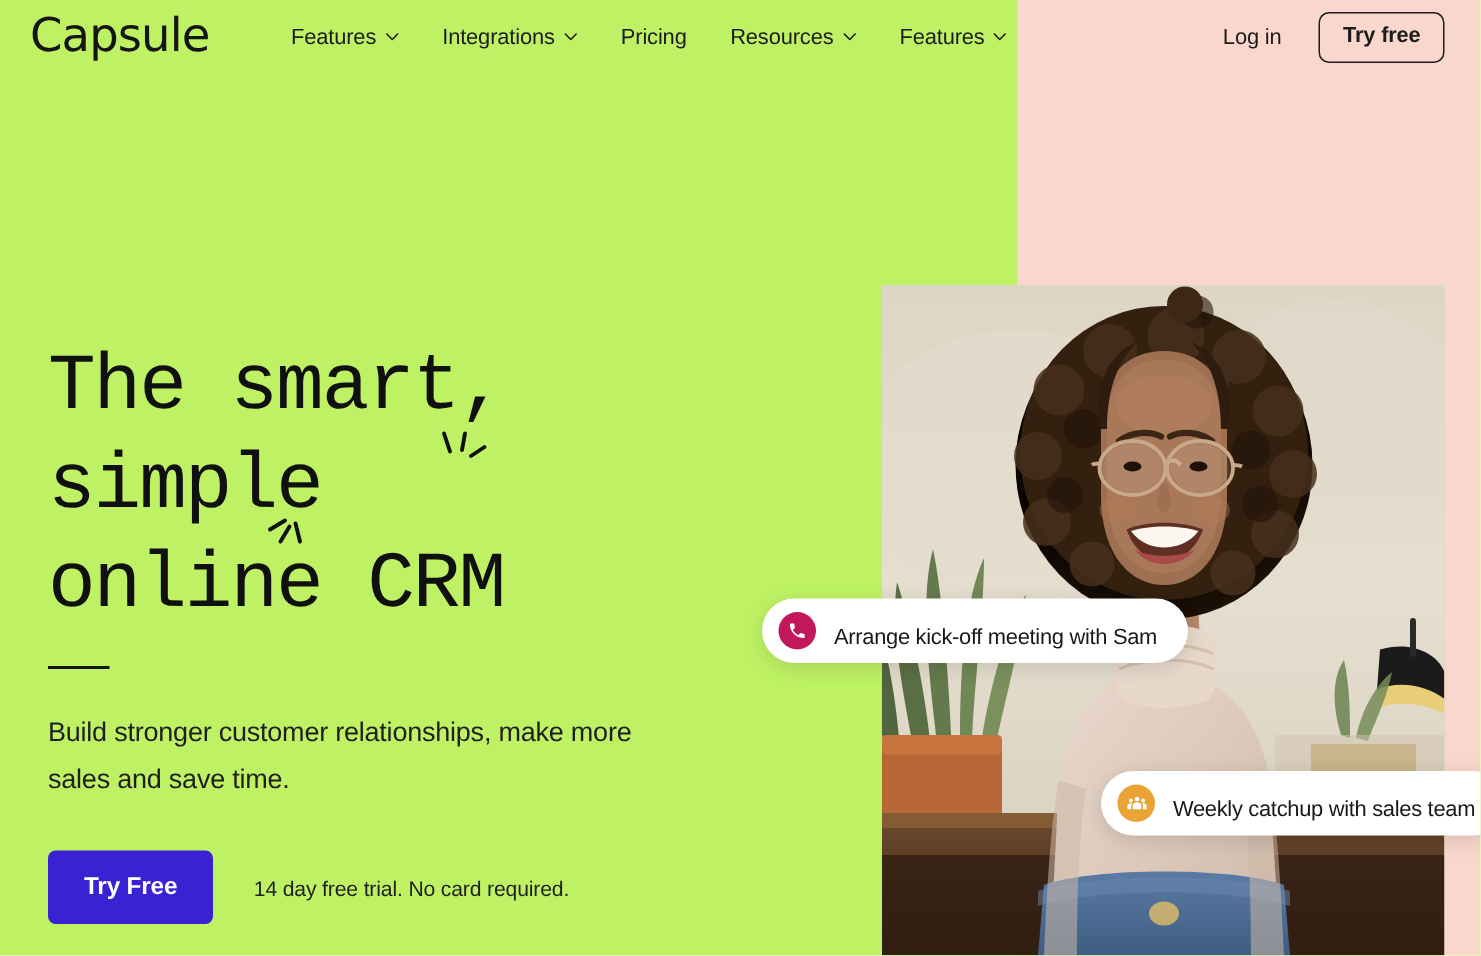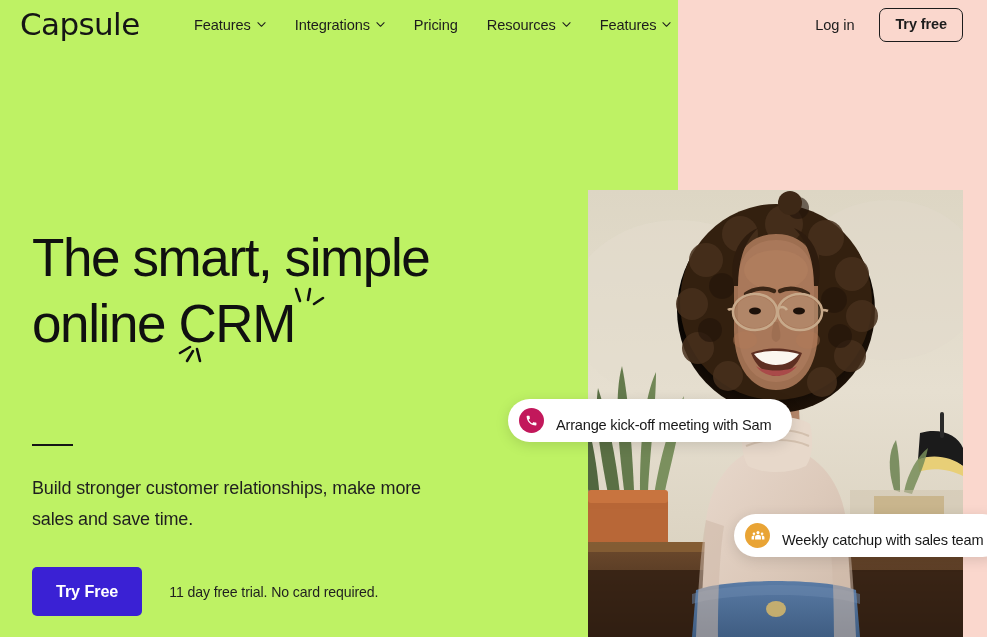--- a/index.html
+++ b/index.html
@@ -131,21 +131,21 @@
   .hero-copy {
     position: absolute;
     left: 32px;
     top: 225px;
     width: 470px;
     z-index: 3;
   }
 
   .hero-heading {
     position: relative;
-    font-family: Liberation Sans, sans-serif;
+    font-family: Liberation Mono, monospace;
     font-size: 53px;
     line-height: 66px;
     font-weight: 400;
     letter-spacing: -1.4px;
     color: #101010;
     white-space: pre-line;
   }
 
   
   .sparkle {
@@ -477,21 +477,21 @@
       </svg>
     </span>
   </div>
 
   <div class="hero-rule"></div>
 
   <p class="hero-sub">Build stronger customer relationships, make more sales and save time.</p>
 
   <div class="cta-row">
     <button class="cta-btn">Try Free</button>
-    <span class="cta-note">11 day free trial. No card required.</span>
+    <span class="cta-note">14 day free trial. No card required.</span>
   </div>
 
   <div class="notif notif-call">
     <span class="notif-icon" style="background:#c2185b;">
       <svg width="13" height="13" viewBox="0 0 24 24" fill="#ffffff">
         <path d="M6.6 10.8c1.4 2.8 3.8 5.1 6.6 6.6l2.2-2.2c.3-.3.7-.4 1-.2 1.2.4 2.4.6 3.7.6.6 0 1 .4 1 1V20c0 .6-.4 1-1 1C10.6 21 3 13.4 3 4c0-.6.4-1 1-1h3.5c.6 0 1 .4 1 1 0 1.3.2 2.5.6 3.7.1.4 0 .8-.2 1.1l-2.3 2z"></path>
       </svg>
     </span>
     <span class="notif-label">Arrange kick-off meeting with Sam</span>
   </div>

